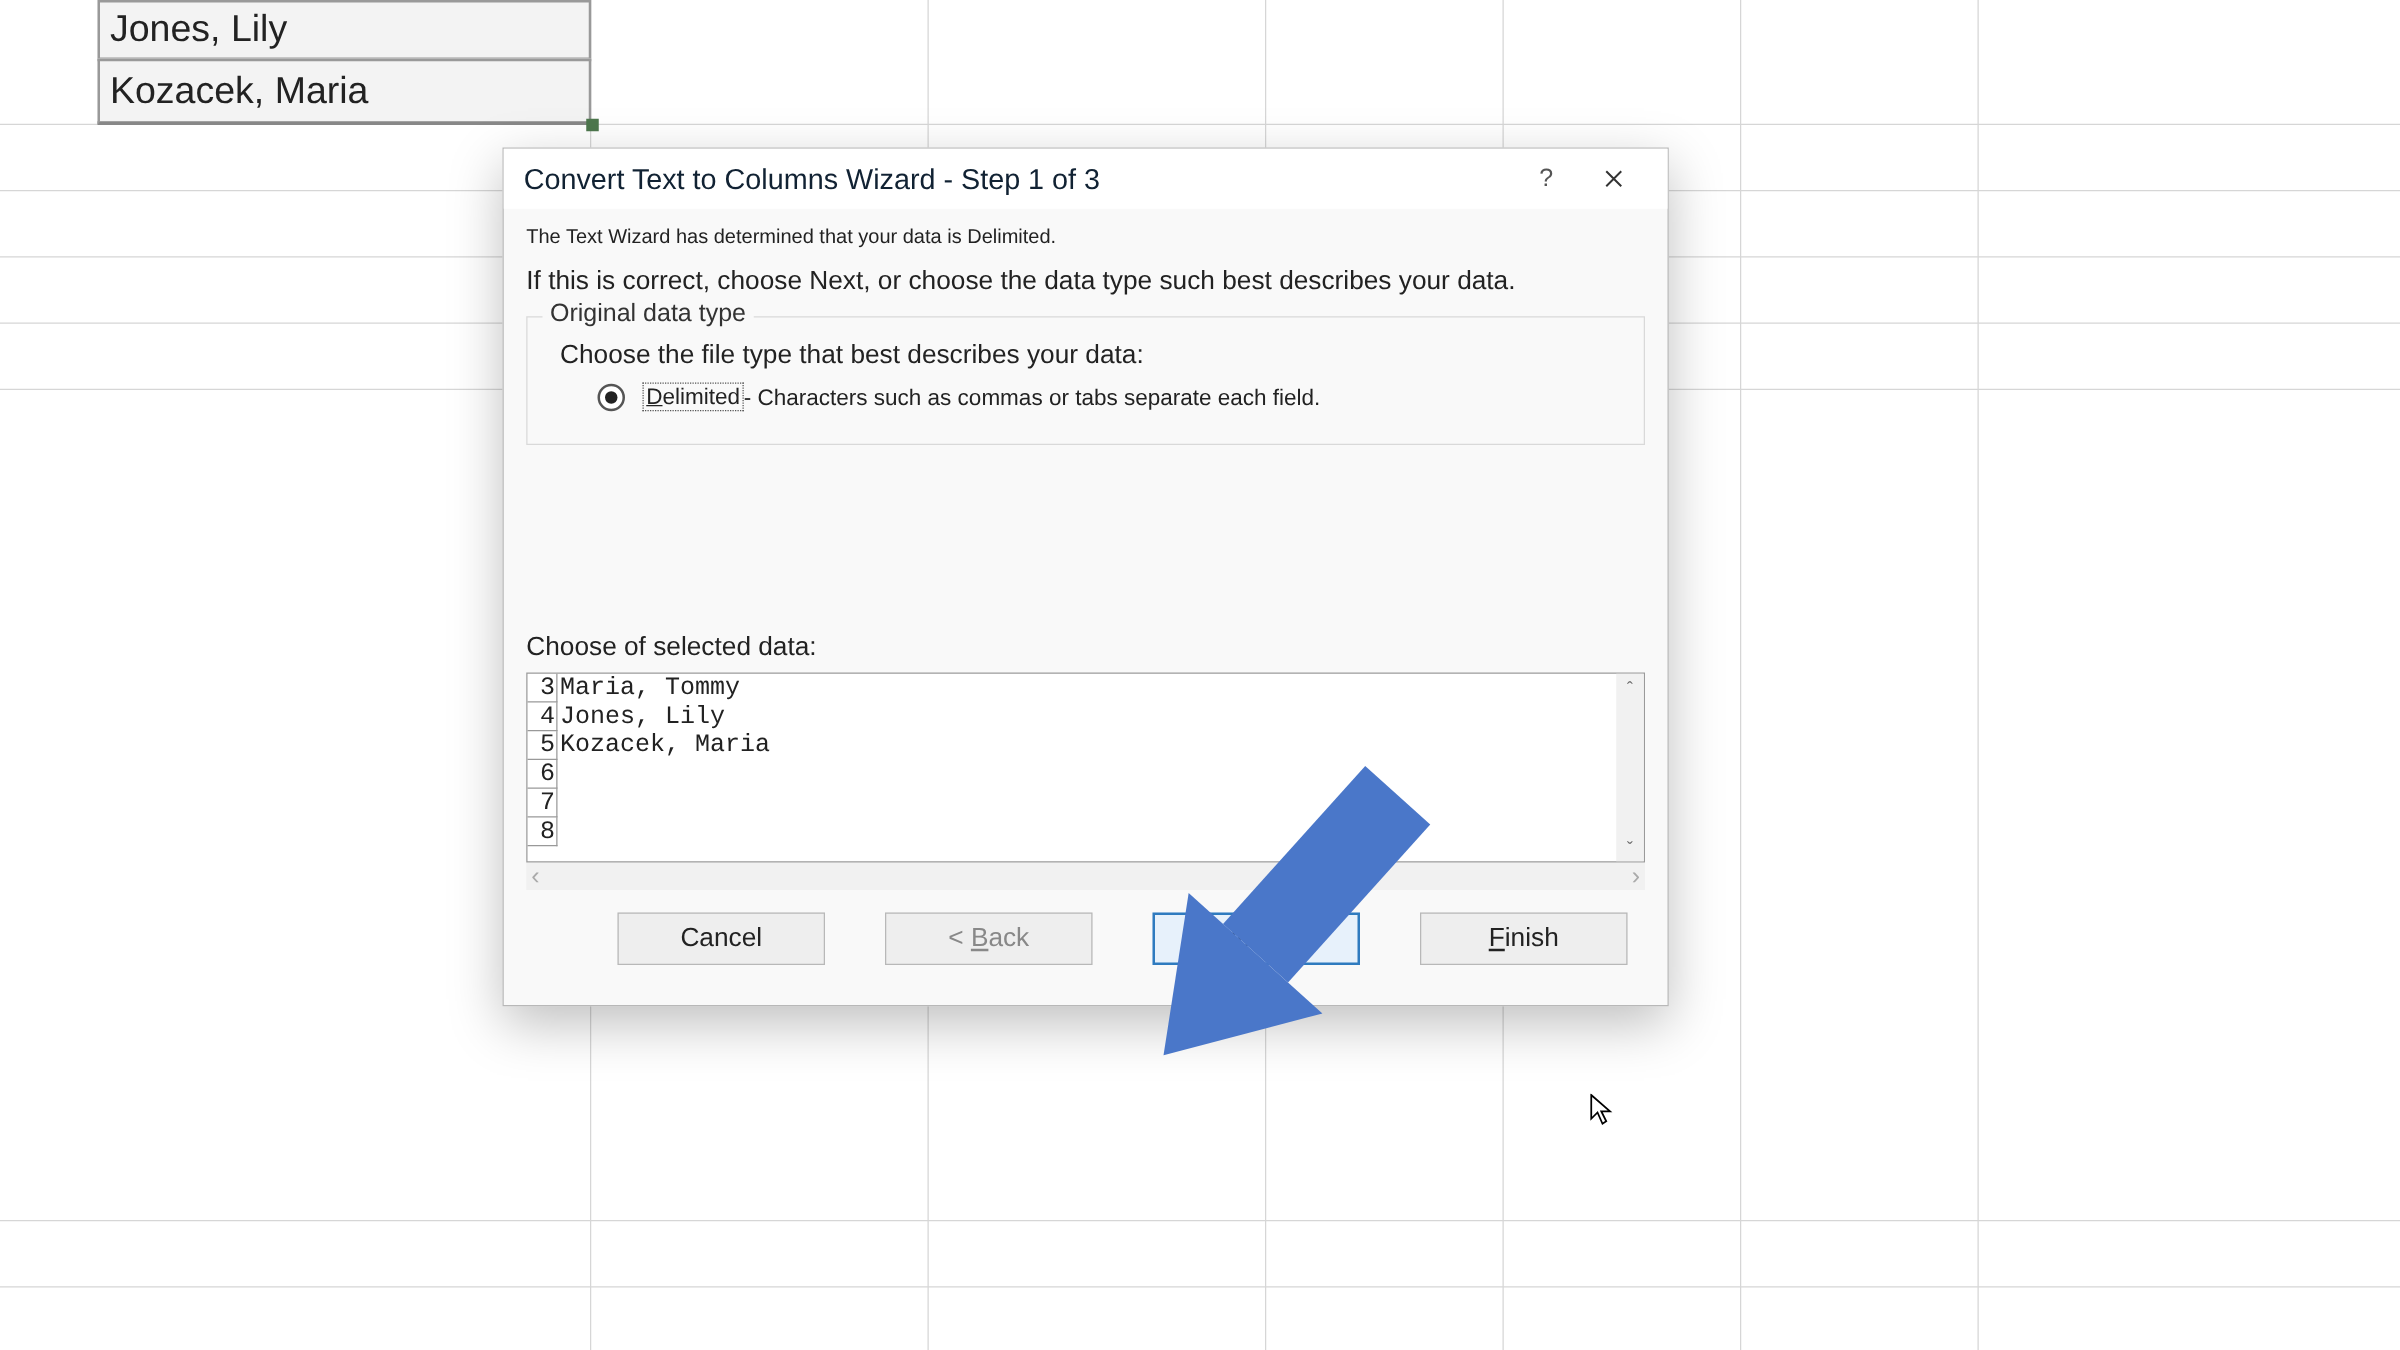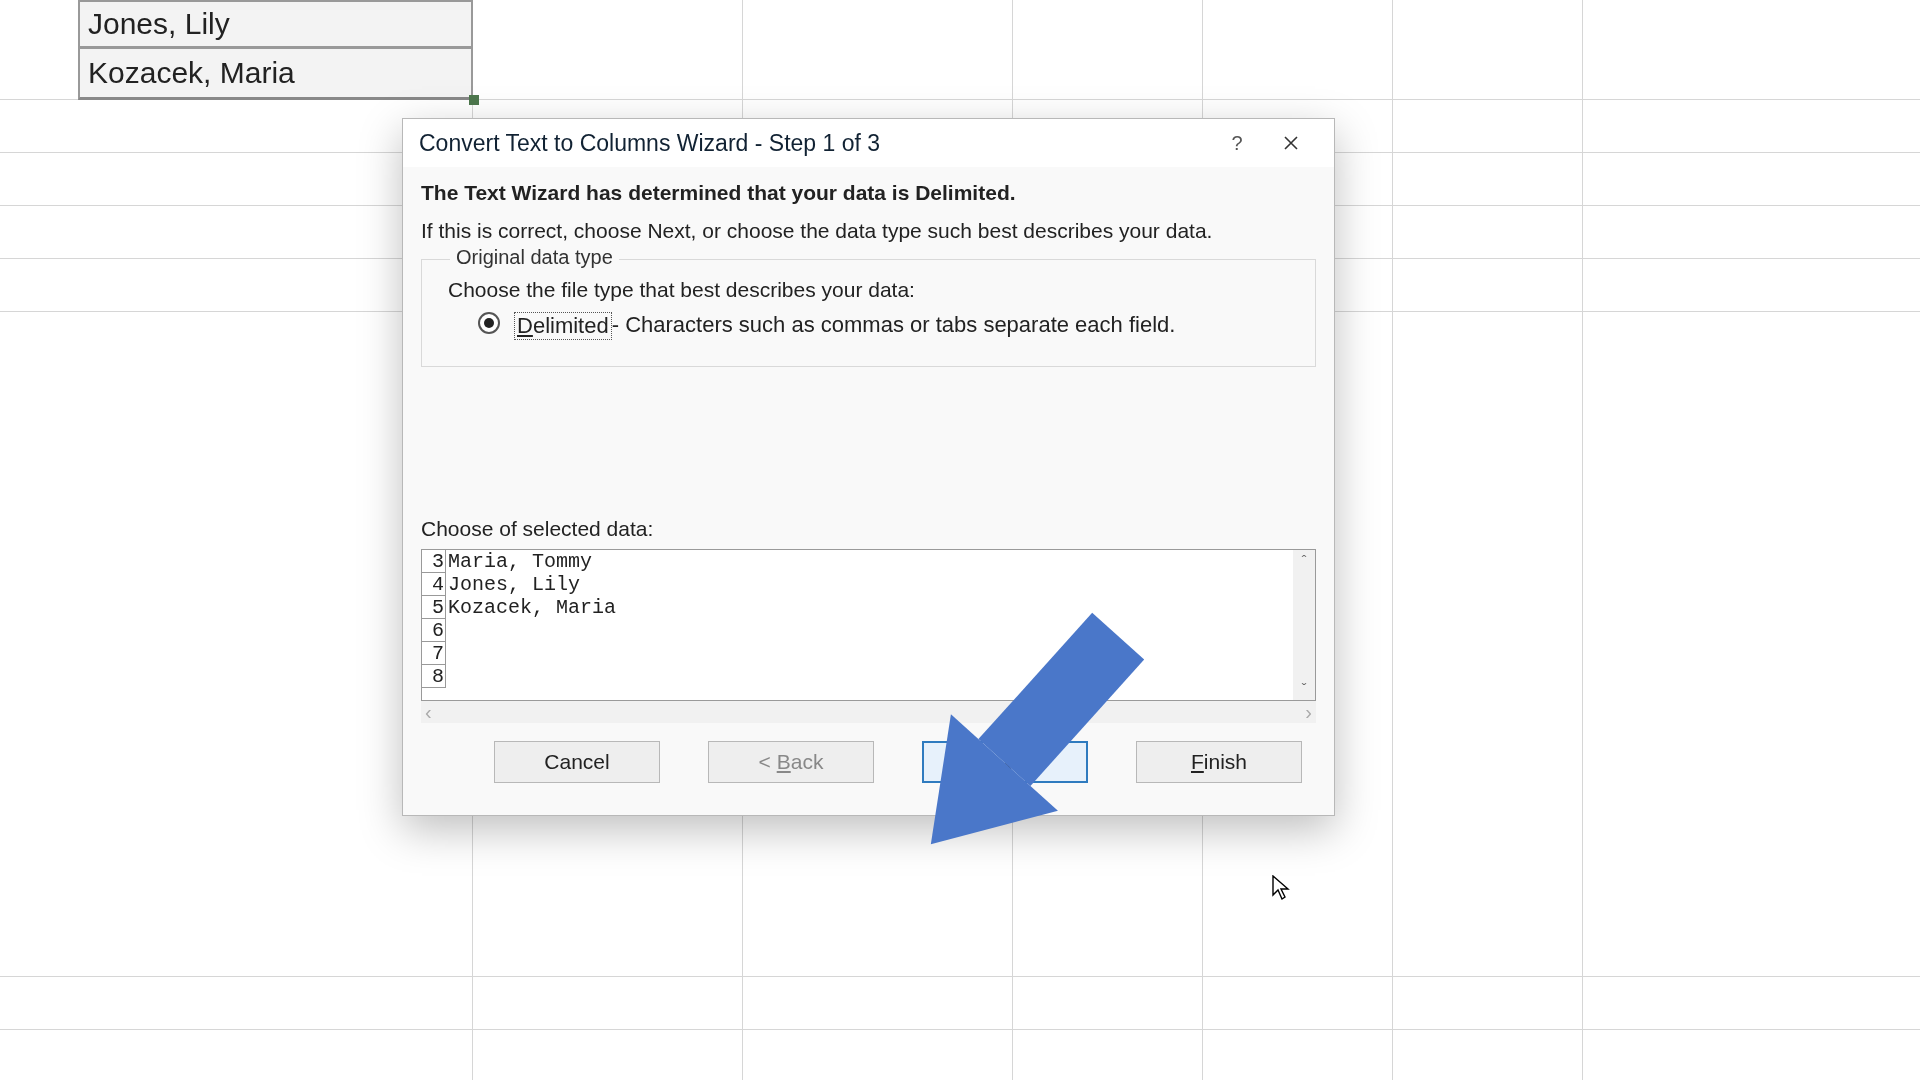--- a/index.html
+++ b/index.html
@@ -12,26 +12,26 @@
   .cell-a { position:absolute; left:78px; top:0; width:395px; border:2px solid #999; border-bottom:3px solid #888; background:#f3f3f3; padding:0 8px; display:flex; align-items:center; font-size:30px; }
   .cell-a.first { height:47px; border-bottom:1px solid #999; }
   .cell-a.second { top:47px; height:53px; }
   .sel-handle { position:absolute; width:10px; height:10px; background:#4d774d; left:469px; top:95px; }
   
   .dialog { position:absolute; left:402px; top:118px; width:933px; background:#f9f9f9; border:1px solid #b8b8b8; box-shadow:0 14px 40px rgba(0,0,0,.25); }
   .titlebar { height:48px; background:#fff; display:flex; align-items:center; padding:0 16px; }
   .titlebar .t { flex:1; font-size:23px; color:#123; }
   .tb-btn { width:54px; height:40px; display:flex; align-items:center; justify-content:center; color:#555; cursor:pointer; }
   .body { padding:14px 18px 10px 18px; }
-  .intro1 { font-size:21px;font-weight:bold; }
+  .intro1 { font-size:16px; }
   .intro2 { font-size:21px; margin-top:14px; }
   .fieldset { border:1px solid #d9d9d9; margin-top:16px; padding:12px 16px 20px 16px; position:relative; background:#f9f9f9; }
-  .fieldset .legend { position:absolute; top:-14px; left:28px; background:#f9f9f9; padding:0 6px; font-size:20px; color:#333; }
+  .fieldset .legend { position:absolute; top:-14px; left:12px; background:#f9f9f9; padding:0 6px; font-size:20px; color:#333; }
   .fs-sub { font-size:21px; margin:6px 0 10px 10px; }
-  .opt-row { display:flex; align-items:flex-start; margin:6px 0 6px 40px; font-size:22px; }
+  .opt-row { display:flex; align-items:flex-end; margin:6px 0 6px 40px; font-size:18px; }
   .radio { width:22px; height:22px; border:2px solid #555; border-radius:50%; margin-right:14px; position:relative; background:#fff; }
   .radio.checked::after { content:""; position:absolute; inset:4px; border-radius:50%; background:#222; }
   .opt-label { display:inline-block; border:1px dotted transparent; padding:0 2px; }
   .opt-label.focused { border-color:#555; }
   .opt-desc { color:#222; }
   .preview-label { font-size:21px; margin-top:150px; margin-bottom:8px; }
   .preview-wrap { border:1px solid #9a9a9a; background:#fff; position:relative; height:152px; }
   .preview-scroll-v { position:absolute; right:0; top:0; bottom:0; width:22px; background:#f1f1f1; }
   .preview-scroll-v .arrow { position:absolute; left:0; width:22px; height:22px; display:flex; align-items:center; justify-content:center; color:#666; font-size:14px; cursor:pointer; }
   .preview-body { position:absolute; left:0; right:22px; top:0; bottom:0; font-family:Consolas,"Courier New",monospace; font-size:20px; line-height:23px; }

